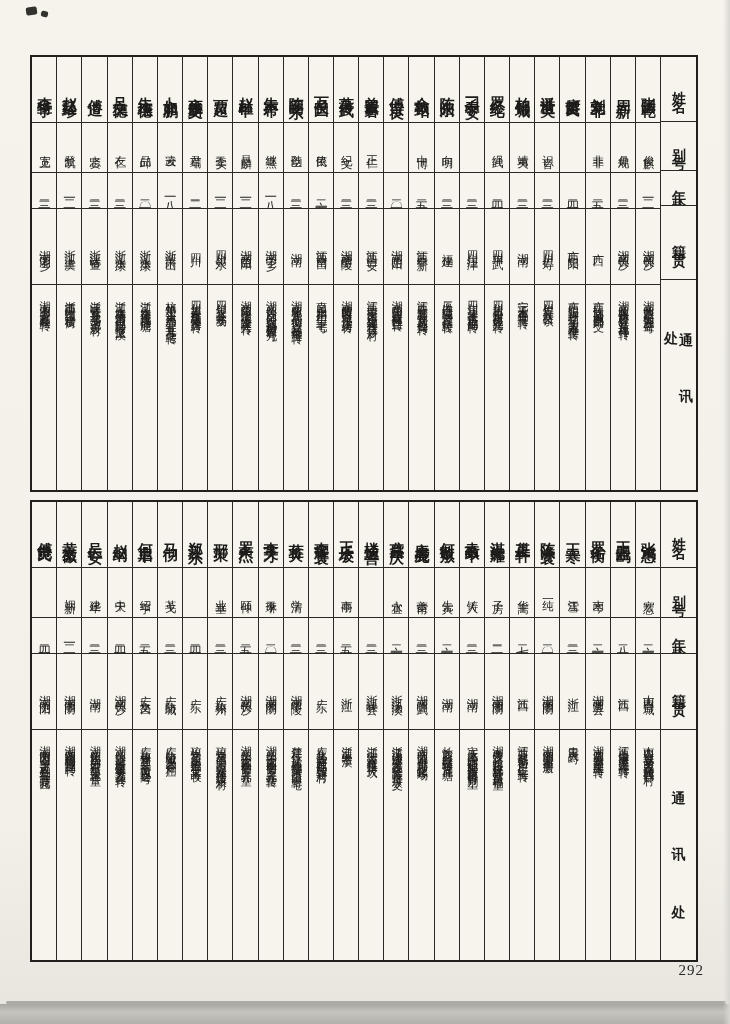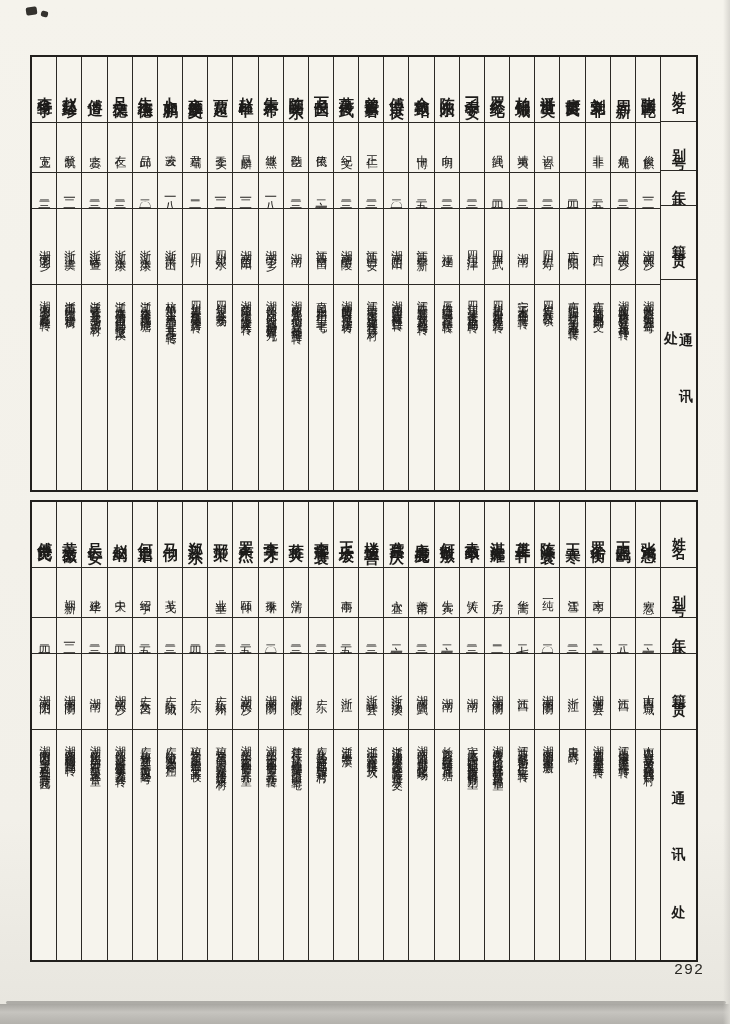--- a/index.html
+++ b/index.html
@@ -42,21 +42,21 @@
   .cell.name .vtext{font-size:15px;font-weight:bold;letter-spacing:3px;}
   .cell.alias .vtext{font-size:11.5px;letter-spacing:2px;}
   .cell.age .vtext{font-size:12.5px;letter-spacing:1px;}
   .cell.origin .vtext{font-size:11.5px;letter-spacing:3px;}
   .cell.address .vtext{font-size:11px;letter-spacing:2.2px;line-height:1.08;}
   .header-col .cell .vtext{font-size:14px;font-weight:bold;letter-spacing:9px;}
   .header-col .cell.address{align-items:center;padding:0;}
   .header-col .cell.address .vtext{letter-spacing:58px;padding-top:40px;}
   .page-number{
     position:absolute;right:26px;top:962px;
-    font-size:15px;letter-spacing:1px;color:#2a2824;font-family:Liberation Mono, monospace;
+    font-size:15px;letter-spacing:1px;color:#2a2824;
   }
   .scan-bottom-band{
     position:absolute;left:0;right:0;bottom:0;height:20px;
     background:linear-gradient(180deg,#a9a7a2 0%,#c6c4bf 40%,#b3b1ac 100%);
   }
   .scan-bottom-line{
     position:absolute;left:6px;right:4px;bottom:20px;height:3px;
     background:#8e8c87;opacity:.65;border-radius:2px;
   }
   .scan-right-shade{

